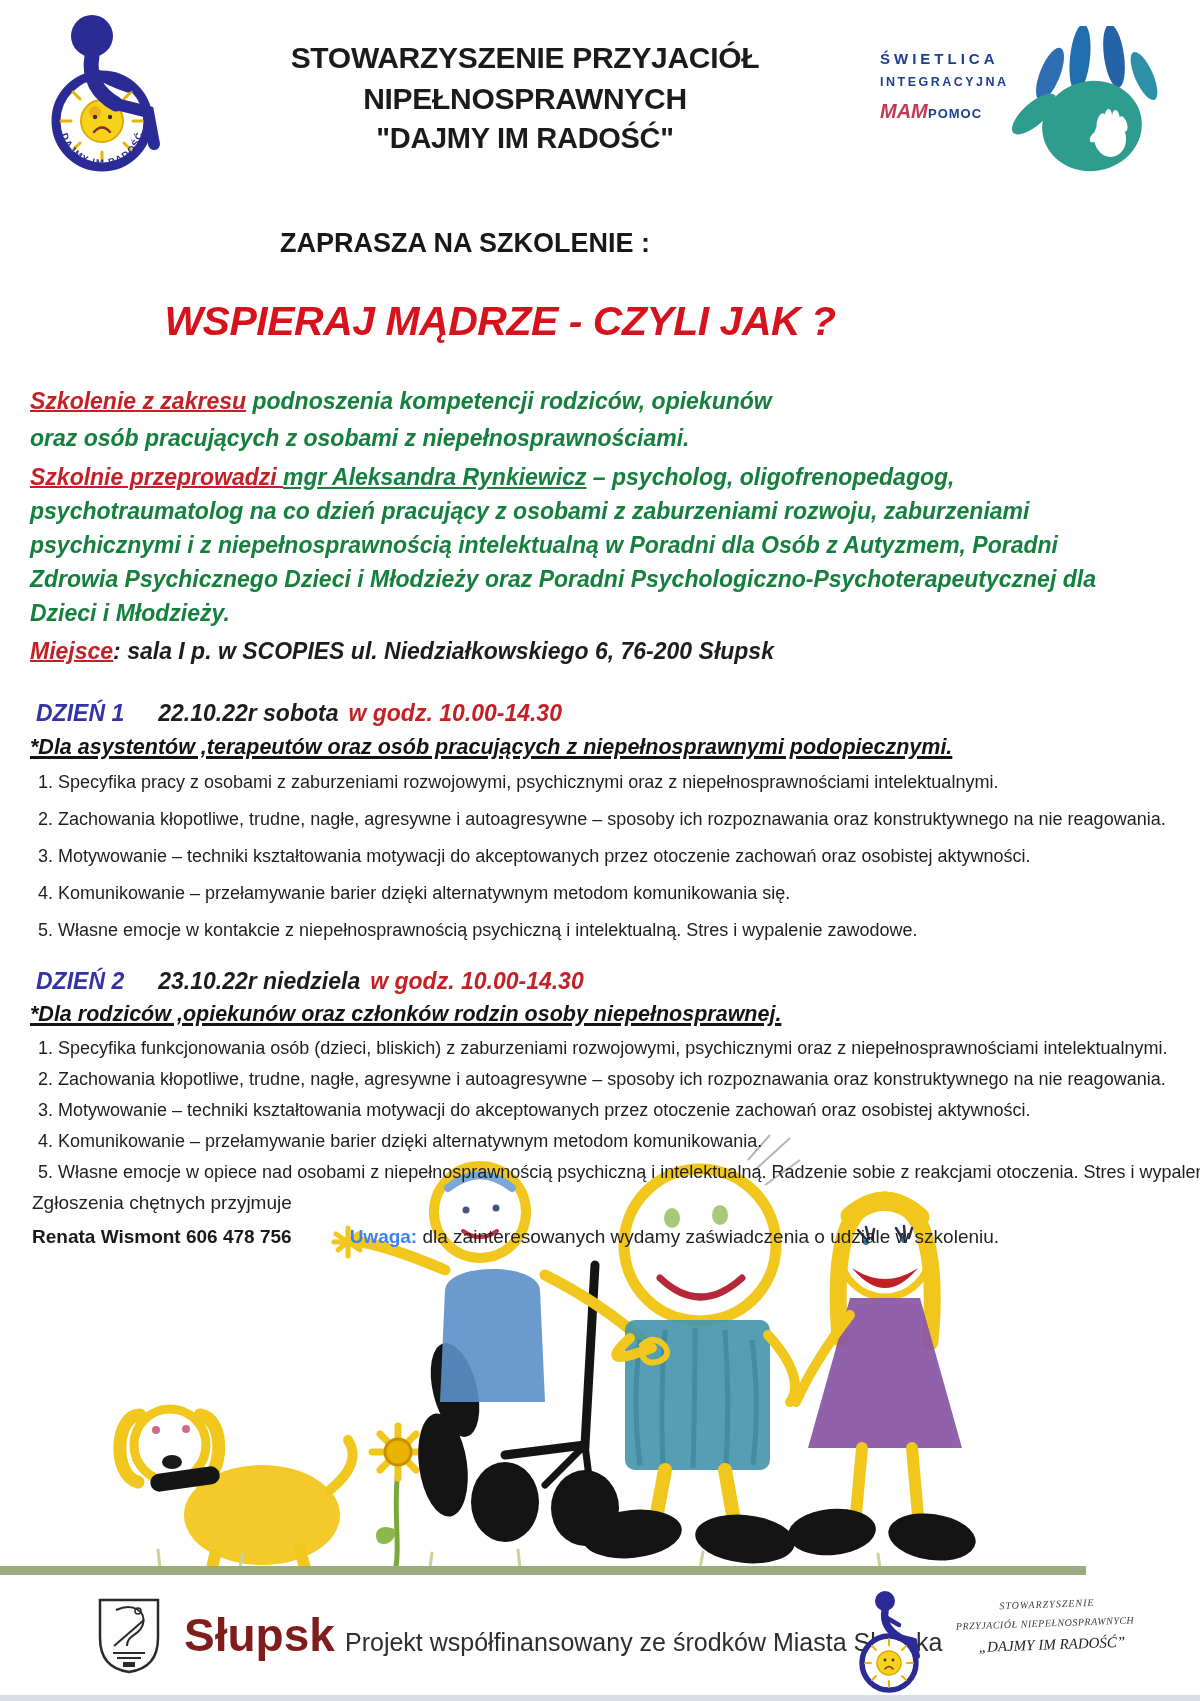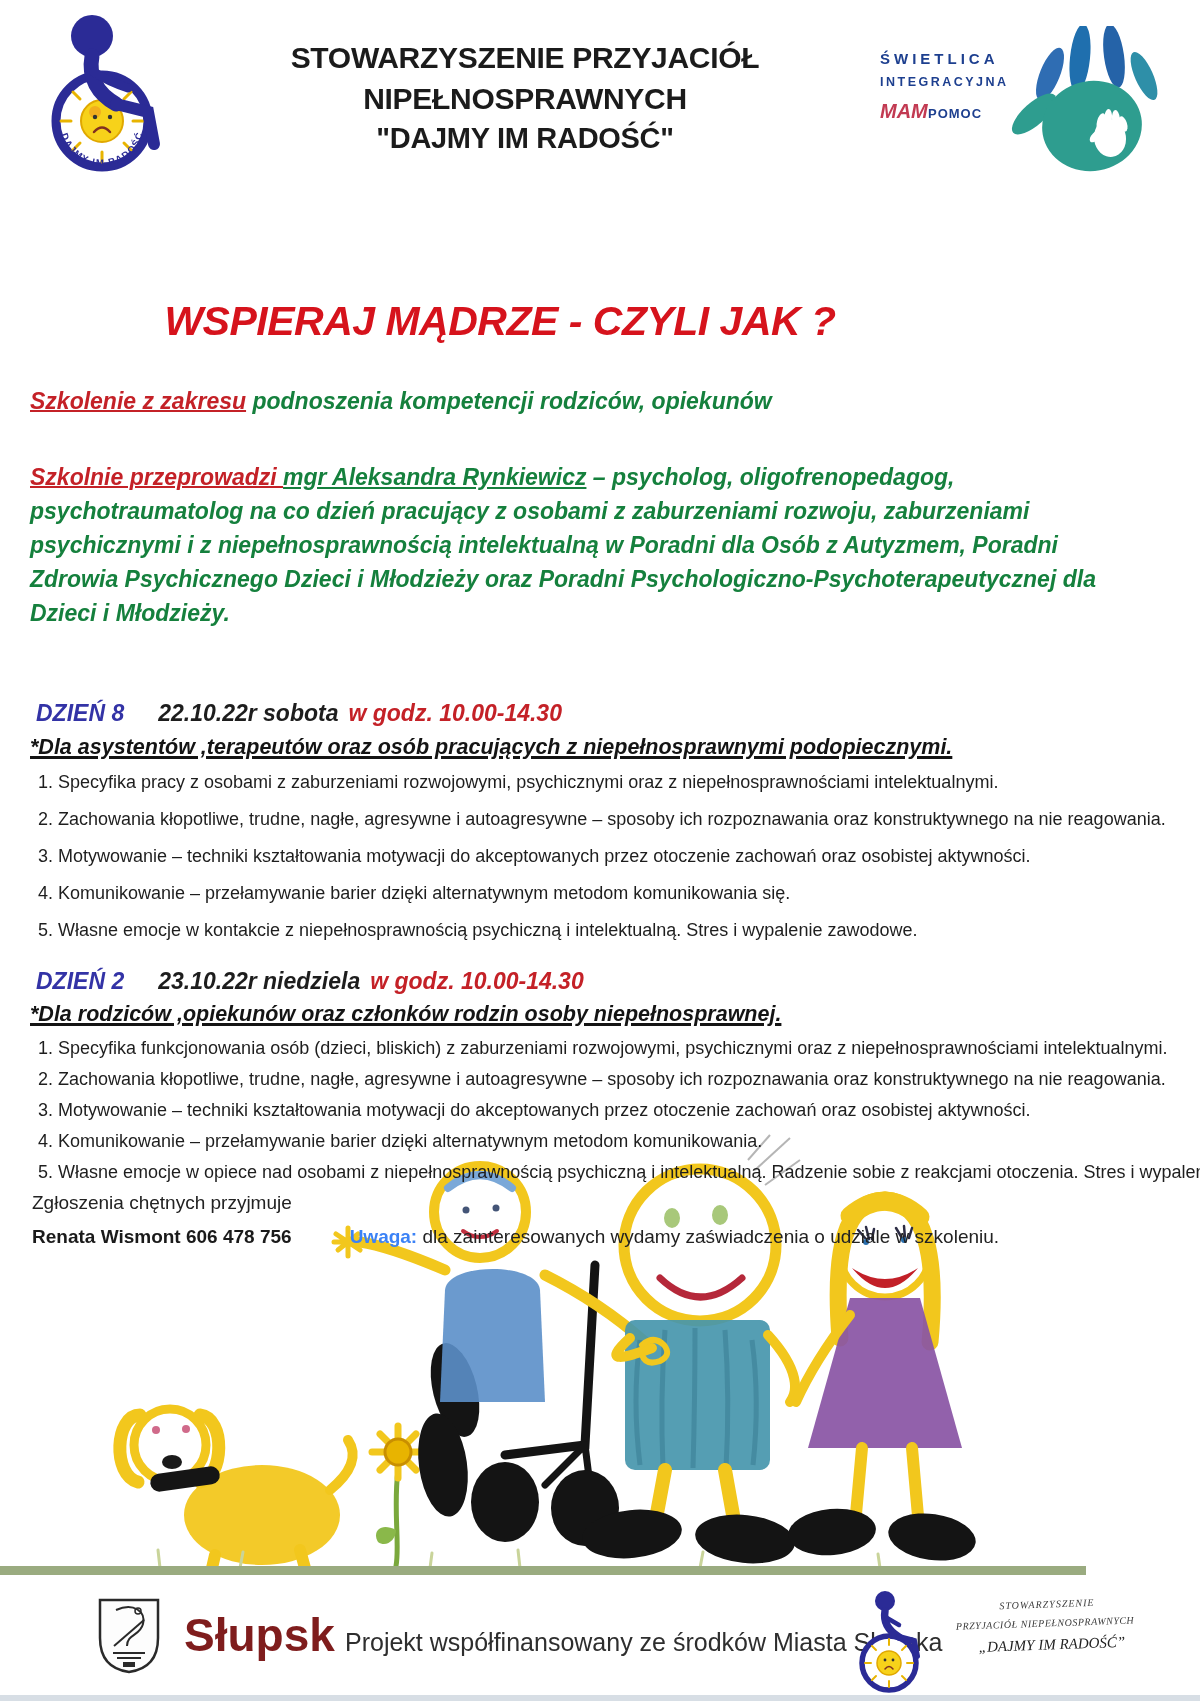--- a/index.html
+++ b/index.html
@@ -97,34 +97,39 @@
         <ellipse cx="0" cy="0" rx="16" ry="19" fill="#ffffff" transform="rotate(-8)"></ellipse>
         <ellipse cx="-9" cy="-16" rx="4" ry="9" fill="#ffffff" transform="rotate(15 -9 -16)"></ellipse>
         <ellipse cx="-2" cy="-20" rx="4" ry="9" fill="#ffffff" transform="rotate(5 -2 -20)"></ellipse>
         <ellipse cx="6" cy="-19" rx="4" ry="9" fill="#ffffff" transform="rotate(-5 6 -19)"></ellipse>
         <ellipse cx="13" cy="-14" rx="4" ry="8" fill="#ffffff" transform="rotate(-18 13 -14)"></ellipse>
         <ellipse cx="-14" cy="-2" rx="4" ry="8" fill="#ffffff" transform="rotate(45 -14 -2)"></ellipse>
       </g>
     </g>
   </svg>
 
+  <div class="abs invite txt" style="left:145px;top:228px;width:640px;">ZAPRASZA NA SZKOLENIE :</div>
 
   <div class="abs title txt" style="left:95px;top:298px;width:810px;">WSPIERAJ MĄDRZE - CZYLI JAK ?</div>
 
   <div class="abs para txt" style="left:30px;top:383px;width:1140px;line-height:37px;">
     <span class="r-label">Szkolenie z zakresu</span><span class="b-blue"> podnoszenia kompetencji rodziców, opiekunów</span><br>
+    <span class="b-blue">oraz osób pracujących z osobami z niepełnosprawnościami.</span>
   </div>
 
   <div class="abs para txt" style="left:30px;top:460px;width:1120px;">
     <span class="r-label">Szkolnie przeprowadzi </span><span class="b-blue u">mgr Aleksandra Rynkiewicz</span><span class="b-blue"> – psycholog, oligofrenopedagog, psychotraumatolog na co dzień pracujący z osobami z zaburzeniami rozwoju, zaburzeniami psychicznymi i z niepełnosprawnością intelektualną w Poradni dla Osób z Autyzmem, Poradni Zdrowia Psychicznego Dzieci i Młodzieży oraz Poradni Psychologiczno-Psychoterapeutycznej dla Dzieci i Młodzieży.</span>
   </div>
 
+  <div class="abs txt" style="left:30px;top:638px;font-size:23px;white-space:nowrap;">
+    <span class="r-label">Miejsce</span><span class="black-bi">: sala I p. w SCOPIES ul. Niedziałkowskiego 6, 76-200 Słupsk</span>
+  </div>
 
   <div class="abs txt" style="left:36px;top:700px;white-space:nowrap;">
-    <span class="day-label">DZIEŃ 8</span><span class="day-date">22.10.22r sobota</span><span class="time-red">w godz. 10.00-14.30</span>
+    <span class="day-label">DZIEŃ 1</span><span class="day-date">22.10.22r sobota</span><span class="time-red">w godz. 10.00-14.30</span>
   </div>
   <div class="abs audience txt" style="left:30px;top:735px;">*Dla asystentów ,terapeutów oraz osób pracujących z niepełnosprawnymi podopiecznymi.</div>
   <div class="abs items gap1 txt" style="left:38px;top:772px;">
     <div class="item">1. Specyfika pracy z osobami z zaburzeniami rozwojowymi, psychicznymi oraz z niepełnosprawnościami intelektualnymi.</div>
     <div class="item">2. Zachowania kłopotliwe, trudne, nagłe, agresywne i autoagresywne – sposoby ich rozpoznawania oraz konstruktywnego na nie reagowania.</div>
     <div class="item">3. Motywowanie – techniki kształtowania motywacji do akceptowanych przez otoczenie zachowań  oraz osobistej aktywności.</div>
     <div class="item">4. Komunikowanie – przełamywanie barier dzięki alternatywnym metodom komunikowania się.</div>
     <div class="item">5. Własne emocje w kontakcie z niepełnosprawnością psychiczną i intelektualną. Stres i wypalenie zawodowe.</div>
   </div>
 

